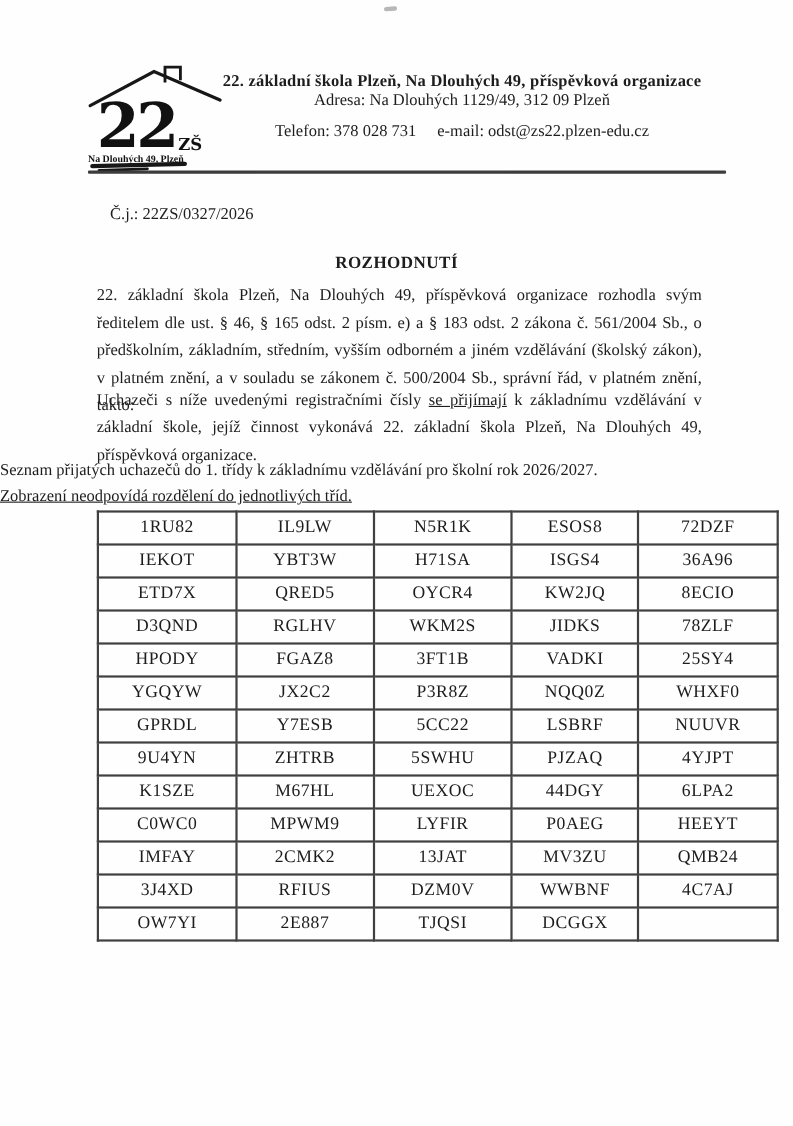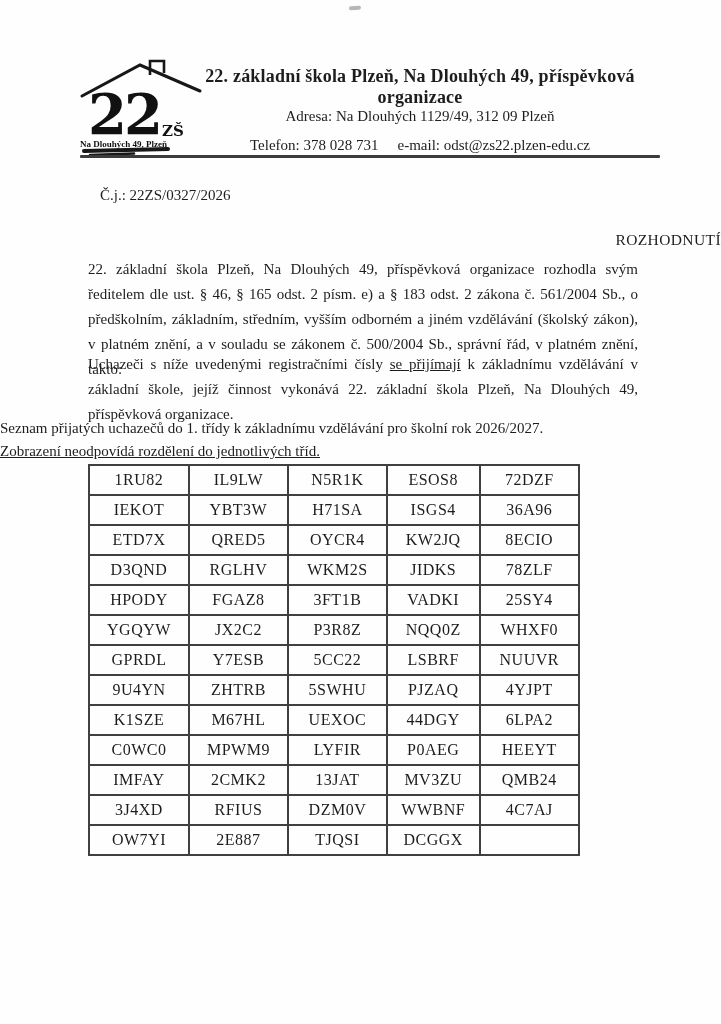--- a/index.html
+++ b/index.html
@@ -11,35 +11,35 @@
     font-family:"Liberation Serif", serif;
     color:#1d1d1d;
     overflow:hidden;
   }
   .artifact{
     position:absolute;top:6px;left:349px;width:12px;height:4px;
     background:#b7b7b7;border-radius:2px;transform:rotate(-4deg);
   }
   .logo{position:absolute;left:76px;top:58px;width:130px;height:98px;}
   .head-text{position:absolute;left:182px;top:66px;width:476px;text-align:center;}
-  .school-name{font-weight:bold;font-size:18px;letter-spacing:0.2px;}
+  .school-name{font-weight:bold;font-size:15px;letter-spacing:0.2px;}
   .addr{font-size:15px;}
   .contact-row{margin-top:12px;font-size:15px;display:flex;justify-content:center;gap:19px;}
   .rule{position:absolute;top:155px;left:80px;width:580px;height:3px;background:#3c3c3c;border-radius:1px;}
   .refno{position:absolute;top:187px;left:100px;font-size:15px;}
-  .doc-title{position:absolute;top:231px;left:0;right:0;margin:0;text-align:right;
-    font-size:15.5px;font-weight:normal;letter-spacing:0.4px;}
+  .doc-title{position:absolute;top:231px;left:0;right:0;margin:0;text-align:center;
+    font-size:15.5px;font-weight:bold;letter-spacing:0.4px;}
   .body-par{position:absolute;top:257px;left:88px;width:550px;margin:0;
     font-size:15px;line-height:25px;text-align:justify;}
   .decision-par{position:absolute;top:352px;left:88px;width:550px;margin:0;
     font-size:15px;line-height:25px;text-align:justify;font-weight:normal;}
   .u{text-decoration:underline;}
   .list-head{position:absolute;top:417px;left:0;right:0;text-align:left;
     font-size:15px;font-weight:normal;line-height:23px;}
-  table.codes{position:absolute;top:464px;left:88px;width:492px;border-collapse:collapse;}
+  table.codes{position:absolute;top:464px;left:88px;width:620px;border-collapse:collapse;}
   table.codes td{
     border:2px solid #404040;
     height:26px;
     text-align:center;vertical-align:middle;
     font-size:16px;letter-spacing:0.5px;color:#1c1c1c;
   }
 </style>
 </head>
 <body>
 

